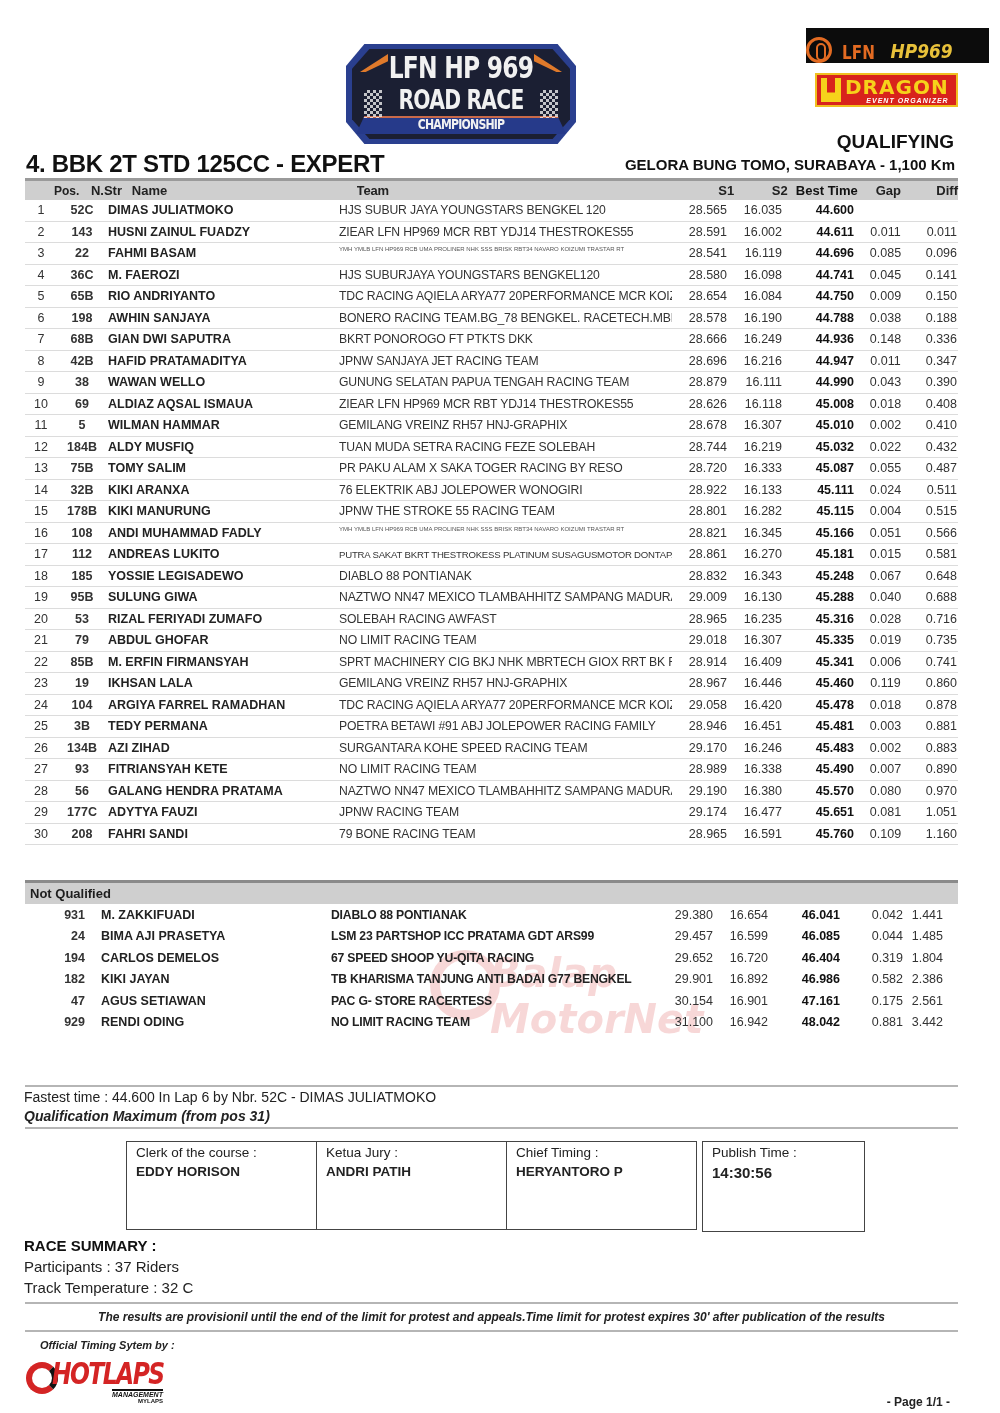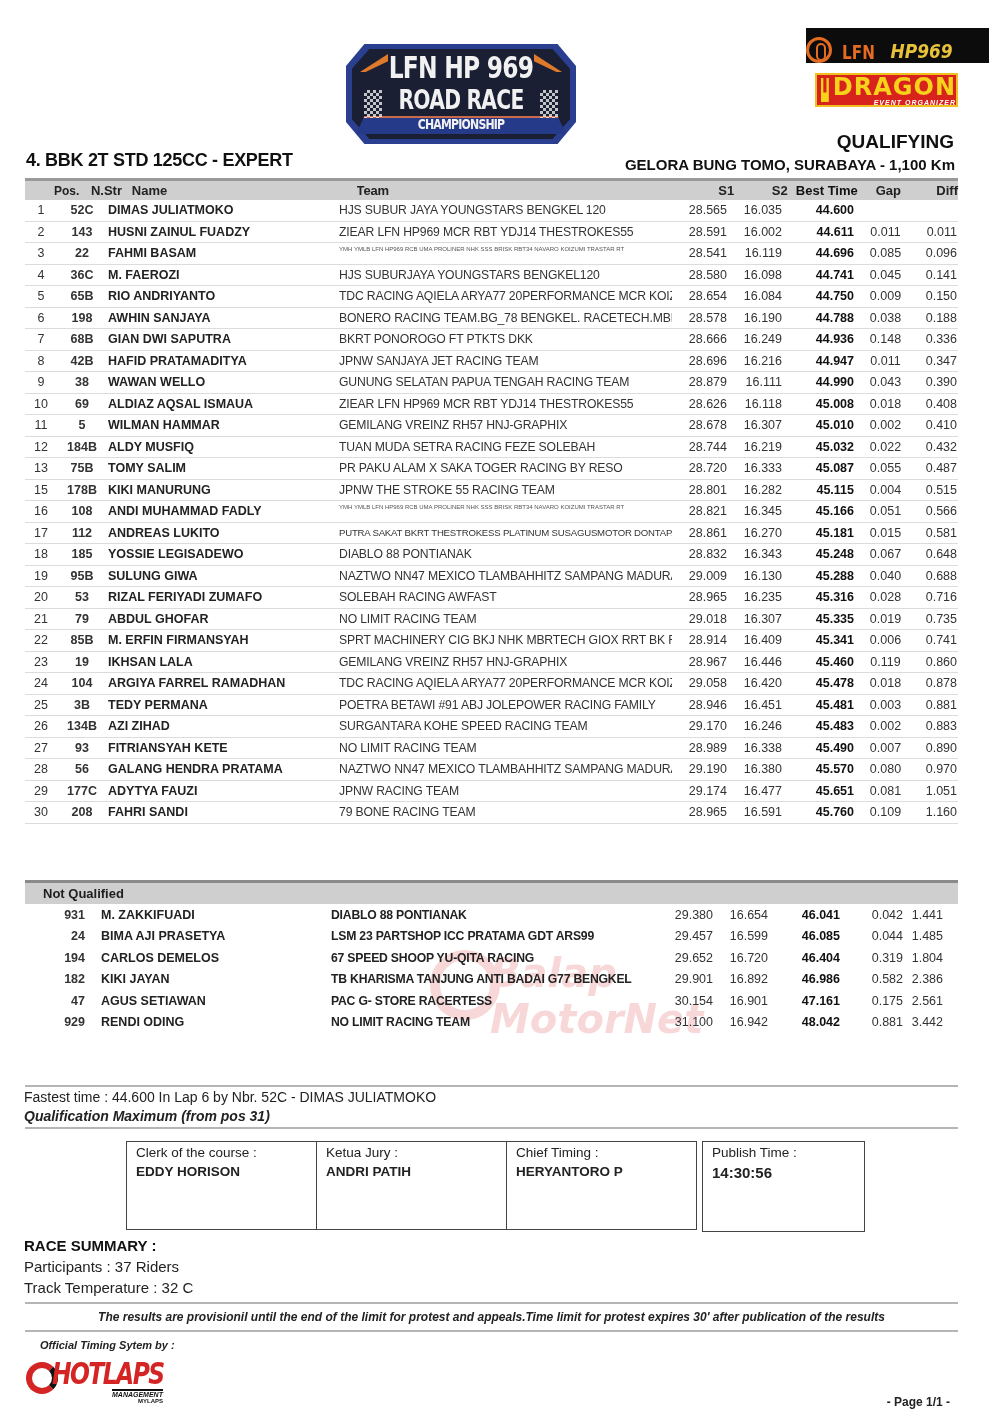--- a/index.html
+++ b/index.html
@@ -22,25 +22,25 @@
 
   
   .lfn-logo { left: 806px; top: 28px; width: 183px; height: 35px; background:#0c0c0c; display:flex; align-items:flex-end; gap:6px; }
   .lfn-logo .circ { width:26px; height:26px; border-radius:50%; border:3px solid #e36b22; position:relative; }
   .lfn-logo .circ::after { content:""; position:absolute; left:7px; top:3px; width:6px; height:14px; border:2px solid #e36b22; border-radius:6px; }
   .lfn-logo .txt1 { color:#e36b22; font-weight:bold; font-size:19px; transform:scaleX(.8); font-family:"DejaVu Sans",sans-serif; }
   .lfn-logo .txt2 { color:#e8c13a; font-weight:bold; font-style:italic; font-size:20px; font-family:"DejaVu Sans",sans-serif; transform:scaleX(.85); }
   .dragon-logo { left: 815px; top: 73px; width: 143px; height: 34px; background:#d8231c; border:2px solid #f0c020; display:flex; align-items:center; padding-left:4px; }
   .dragon-logo .icon { width:20px; height:24px; background:#f6d21b; clip-path: polygon(0 0,30% 0,30% 60%,70% 60%,70% 0,100% 0,100% 100%,0 100%); margin-right:4px; }
   .dragon-logo .txtwrap { display:flex; flex-direction:column; line-height:1; }
-  .dragon-logo .t1 { color:#f6d21b; font-weight:bold; font-size:24px; letter-spacing:1px; font-family:"DejaVu Sans",sans-serif; }
+  .dragon-logo .t1 { color:#f6d21b; font-weight:bold; font-size:20px; letter-spacing:1px; font-family:"DejaVu Sans",sans-serif; }
   .dragon-logo .t2 { color:#fff; font-size:7px; font-style:italic; font-weight:bold; letter-spacing:1px; text-align:right; }
 
   .session { right: 46px; top: 131px; font-size: 19px; font-weight: bold; color:#111; }
-  .event-title { left: 26px; top: 150px; font-size: 18px; font-weight: bold; color:#111; letter-spacing:-0.3px; }
+  .event-title { left: 26px; top: 150px; font-size: 24px; font-weight: bold; color:#111; letter-spacing:-0.3px; }
   .venue { right: 45px; top: 156px; font-size: 15px; font-weight: bold; color:#111; }
 
   
   .results { left: 25px; top: 178px; width: 933px; }
   .thead { height: 22px; background: #cfcfcf; border-top: 3px solid #9a9a9a; display:flex; align-items:center; font-weight:bold; font-size:13px; color:#222;padding-left:26px; }
   .row { height: 21.5px; display:flex; align-items:center; border-bottom: 1.5px solid #dcdcdc; font-size:12.5px; color:#333; }
   .c-pos { width: 32px; text-align:center; }
   .c-nstr { width: 50px; text-align:center; font-weight:bold; }
   .c-name { width: 232px; padding-left: 1px; font-weight:bold; color:#222; }
   .c-team { width: 333px; white-space:nowrap; overflow:hidden; font-size:12.2px; letter-spacing:-0.15px; }
@@ -50,21 +50,21 @@
   .c-best { width: 72px; text-align:right; font-weight:bold; color:#111; }
   .c-gap { width: 63px; text-align:center; }
   .c-diff { width: 40px; text-align:right; }
   .thead .c-nstr, .thead .c-name, .thead .c-best { font-weight:bold; }
   .thead .c-pos { font-size:12px; }
   .thead .c-team { font-size:13px; }
   .thead .c-best { font-size:13px; }
 
   
   .nq { left: 25px; top: 880px; width: 933px; }
-  .nq-head { height: 24px; background:#cfcfcf; border-top: 3px solid #8a8a8a; font-weight:bold; font-size:13px; padding-left:18px; display:flex; align-items:center; }
+  .nq-head { height: 24px; background:#cfcfcf; border-top: 3px solid #8a8a8a; font-weight:bold; font-size:13px; padding-left:5px; display:flex; align-items:center; }
   .nq-row { height: 21.5px; display:flex; align-items:center; font-size:12.5px; color:#333; }
   .nq .n-nstr { width: 62px; text-align:right; font-weight:bold; padding-right:2px; }
   .nq .n-name { width: 244px; padding-left: 14px; font-weight:bold; color:#222; }
   .nq .n-team { width: 333px; font-weight:bold; color:#222; white-space:nowrap; font-size:12.2px; letter-spacing:-0.2px; }
   .nq .n-s1 { width: 49px; text-align:right; }
   .nq .n-s2 { width: 55px; text-align:right; }
   .nq .n-best { width: 72px; text-align:right; font-weight:bold; color:#111; }
   .nq .n-gap { width: 63px; text-align:right; }
   .nq .n-diff { width: 40px; text-align:right; }
 
@@ -276,20 +276,31 @@
       <div class="c-nstr">75B</div>
       <div class="c-name">TOMY SALIM</div>
       <div class="c-team">PR PAKU ALAM X SAKA TOGER RACING BY RESO</div>
       <div class="c-s1">28.720</div>
       <div class="c-s2">16.333</div>
       <div class="c-best">45.087</div>
       <div class="c-gap">0.055</div>
       <div class="c-diff">0.487</div>
     </div>
       <div class="row">
+      <div class="c-pos">14</div>
+      <div class="c-nstr">32B</div>
+      <div class="c-name">KIKI ARANXA</div>
+      <div class="c-team">76 ELEKTRIK ABJ JOLEPOWER WONOGIRI</div>
+      <div class="c-s1">28.922</div>
+      <div class="c-s2">16.133</div>
+      <div class="c-best">45.111</div>
+      <div class="c-gap">0.024</div>
+      <div class="c-diff">0.511</div>
+    </div>
+      <div class="row">
       <div class="c-pos">15</div>
       <div class="c-nstr">178B</div>
       <div class="c-name">KIKI MANURUNG</div>
       <div class="c-team">JPNW THE STROKE 55 RACING TEAM</div>
       <div class="c-s1">28.801</div>
       <div class="c-s2">16.282</div>
       <div class="c-best">45.115</div>
       <div class="c-gap">0.004</div>
       <div class="c-diff">0.515</div>
     </div>

